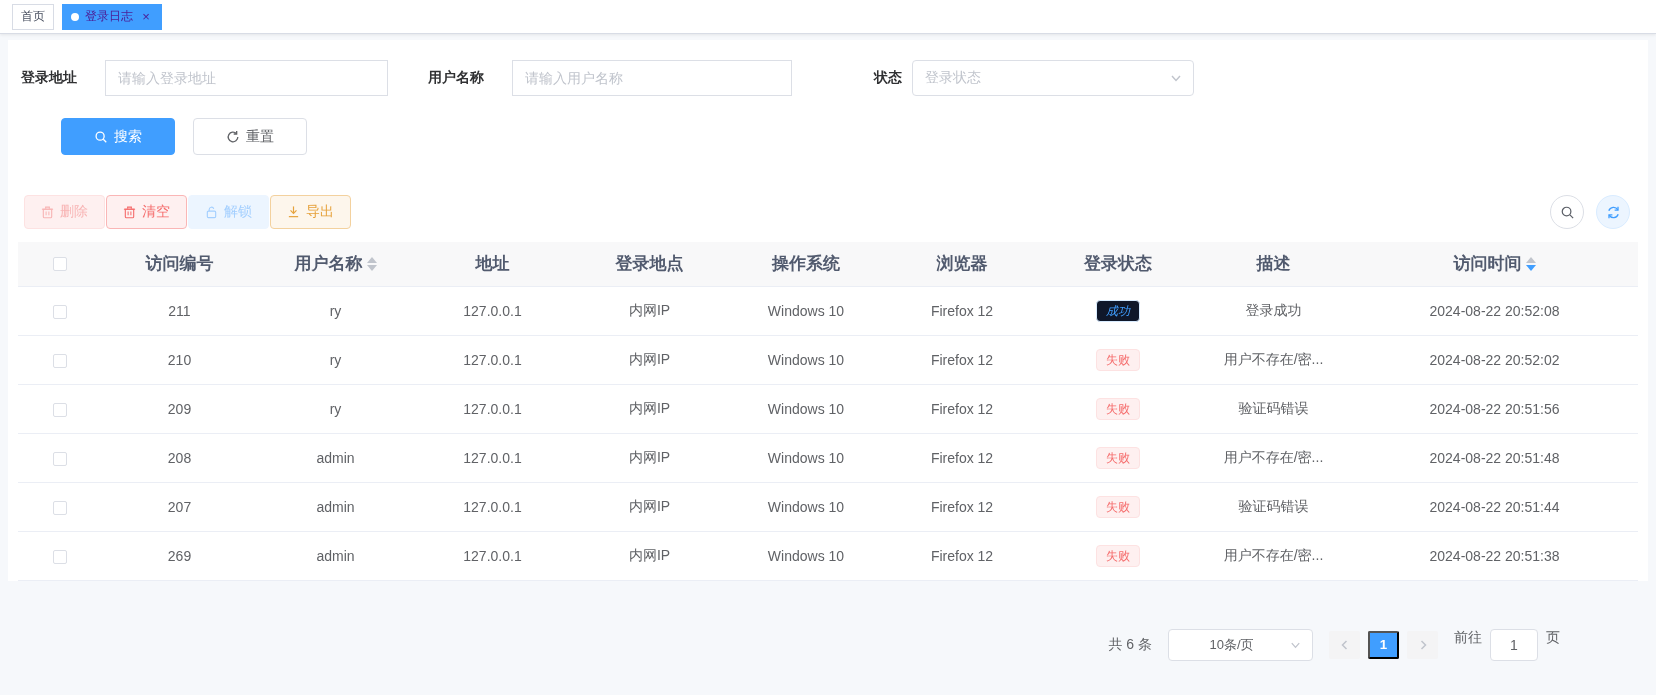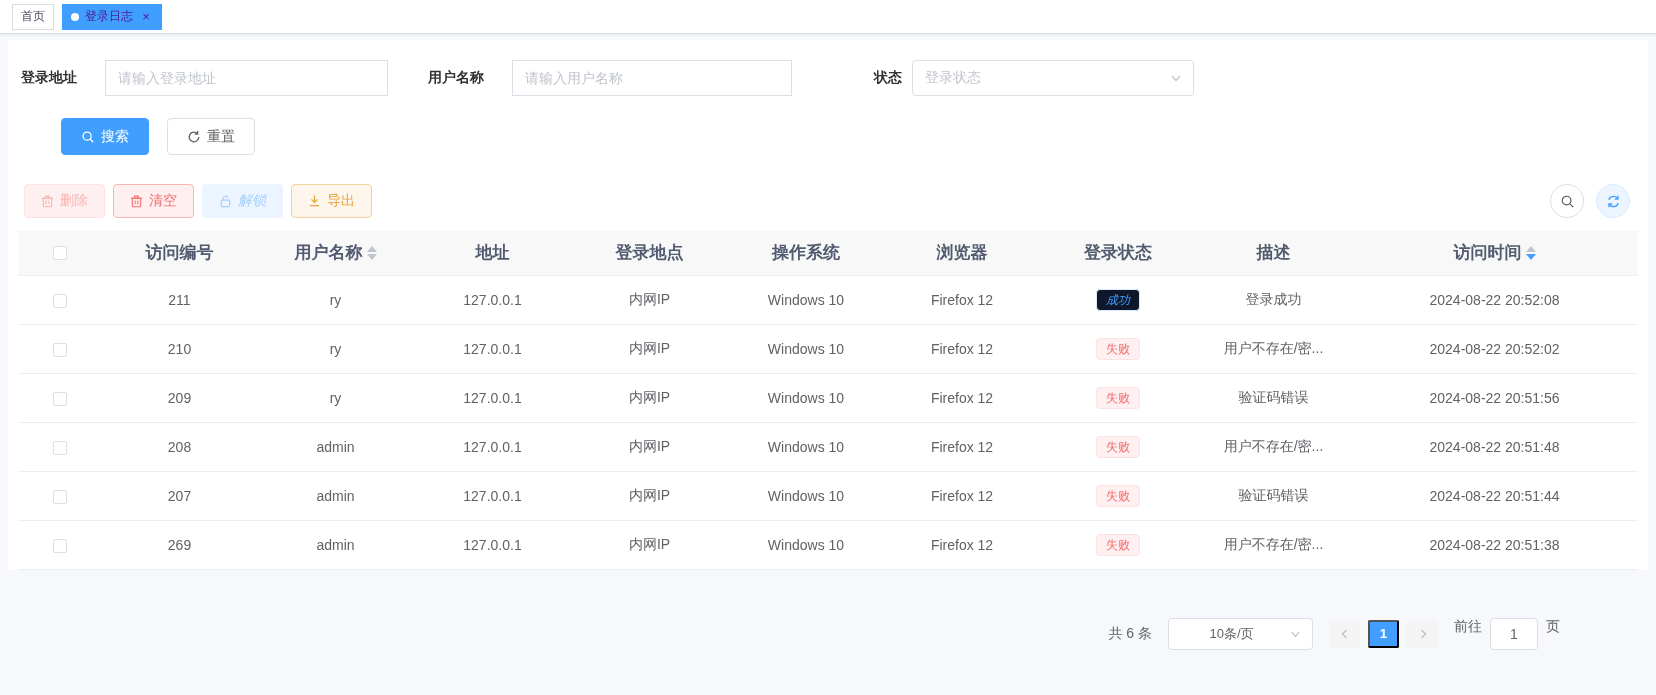--- a/index.html
+++ b/index.html
@@ -57,31 +57,31 @@
     width:283px;height:36px;border:1px solid var(--border);border-radius:4px;background:#fff;
     display:flex;align-items:center;padding:0 10px;cursor:pointer;
   }
   .daterange .cal{color:var(--placeholder);margin-right:8px;display:flex;}
   .daterange .dr-text{color:var(--placeholder);flex:1;text-align:center;}
   .daterange .dr-sep{color:var(--text);font-weight:700;padding:0 4px;}
   .ml40{margin-left:40px;} .ml72{margin-left:72px;}
   
   .btn{
     display:inline-flex;align-items:center;justify-content:center;gap:6px;
-    height:37px;padding:0 19px;border-radius:4px;font-size:14px;cursor:pointer;
+    height:37px;padding:0 32px;border-radius:4px;font-size:14px;cursor:pointer;
     border:1px solid var(--border);background:#fff;color:var(--text);white-space:nowrap;
     font-family:"Liberation Sans","DejaVu Sans",sans-serif;
   }
   .btn svg{flex:none;}
   .btn-primary{background:var(--accent);border-color:var(--accent);color:#fff;}
-  .toolbar{display:flex;align-items:center;margin:29px 0 13px 6px;gap:8px;}
+  .toolbar{display:flex;align-items:center;margin:40px 0 13px 6px;gap:1px;}
   .btn-sm{height:34px;padding:0 16px;}
   .btn-danger-plain{color:var(--danger);background:#fef0f0;border-color:#fab6b6;}
   .btn-danger-plain.disabled{color:#f8b4b4;border-color:#fde2e2;cursor:not-allowed;}
-  .btn-primary-plain{color:#a3cfff;background:#ecf5ff;border-color:#ecf5ff;cursor:not-allowed;font-style:italic;}
+  .btn-primary-plain{color:#a3cfff;background:#ecf5ff;border-color:#ecf5ff;cursor:not-allowed;}
   .btn-warning-plain{color:var(--warning);background:#fdf6ec;border-color:#f3d19e;}
   .toolbar-right{margin-left:auto;display:flex;gap:12px;margin-right:8px;}
   .circle-btn{
     width:34px;height:34px;border-radius:50%;border:1px solid var(--border);background:#fff;
     display:flex;align-items:center;justify-content:center;color:#5a5e66;cursor:pointer;
   }
   .circle-btn.blue{background:#ecf5ff;border-color:#d9ecff;color:var(--accent);}
   
   table{width:100%;border-collapse:collapse;table-layout:fixed;}
   thead th{

